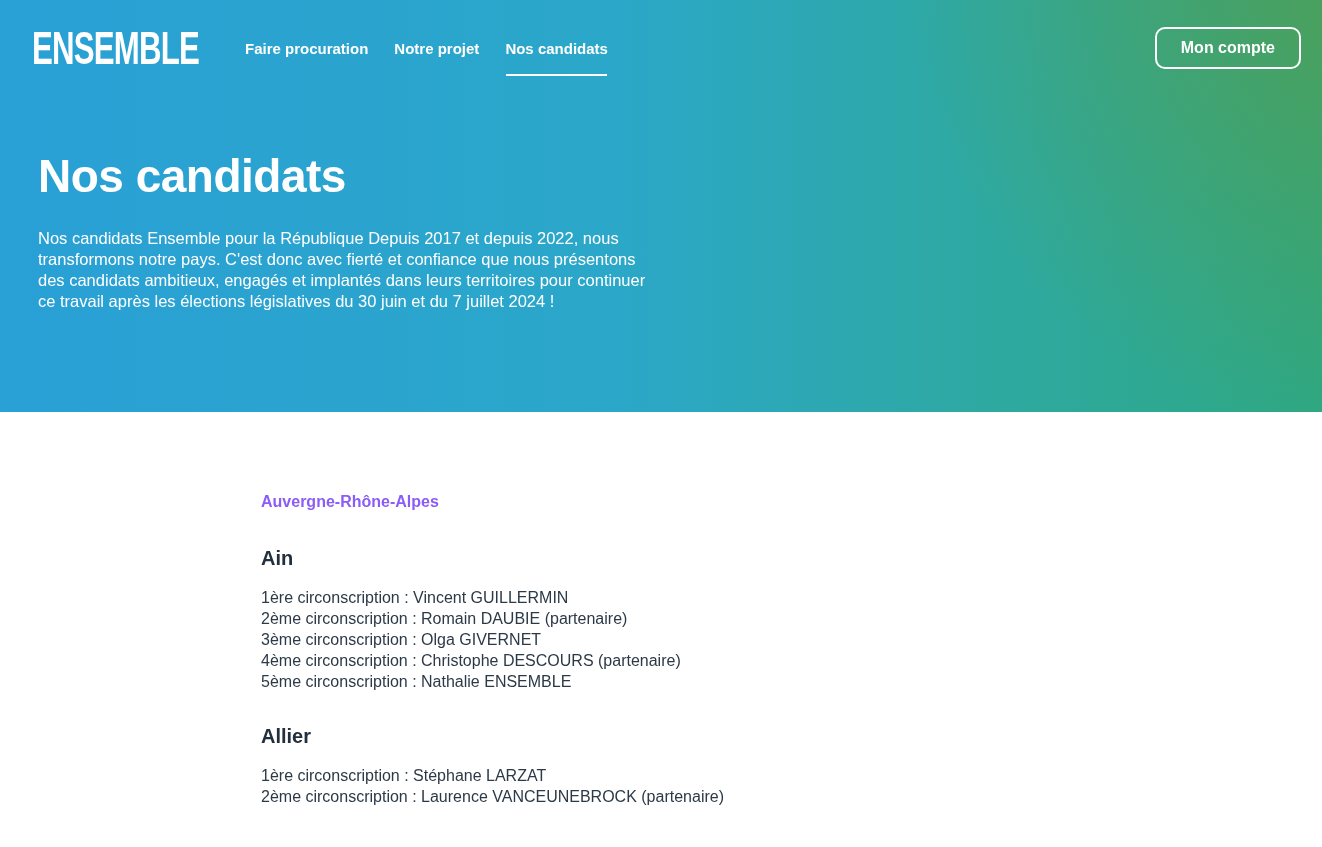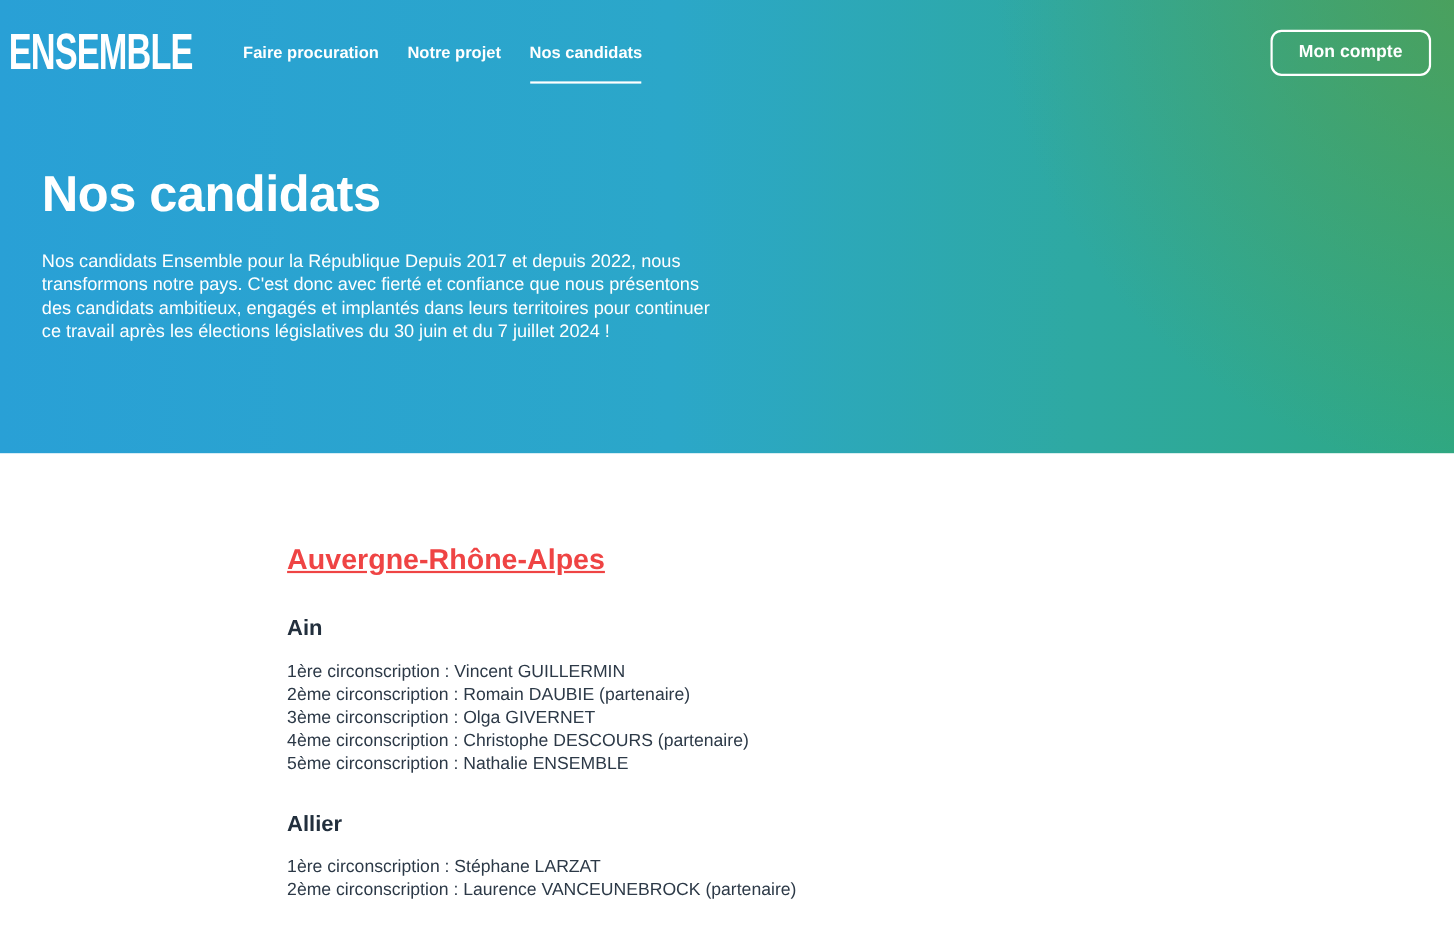--- a/index.html
+++ b/index.html
@@ -19,21 +19,21 @@
     background:
       radial-gradient(circle 760px at 104% -8%, rgba(98,154,62,0.62), rgba(98,154,62,0) 62%),
       linear-gradient(90deg, #29a0d6 0%, #2ba7c9 46%, #2ea9a2 74%, #2ea883 100%);
   }
 
   
   .site-header {
     display: flex;
     align-items: center;
     height: 96px;
-    padding: 0 21px 0 8px;
+    padding: 0 21px 0 32px;
   }
   .logo {
     width: 213px;
     font-size: 40px;
     font-weight: 900;
     letter-spacing: -1px;
     color: #ffffff;
     transform: scale(0.78, 1.16);
     transform-origin: left center;
     white-space: nowrap;
@@ -104,24 +104,23 @@
   }
 
   
   .content-wrap { background: #ffffff; }
   .container {
     width: 800px;
     margin: 0 auto;
     padding-top: 81px;
   }
   .region-heading {
-    font-size: 26px;
+    font-size: 16px;
     font-weight: 700;
-    color: #ef4444;
-    text-decoration: underline;
+    color: #8b5cf6;
   }
   .department { margin: 0; }
   .dept-heading {
     margin-top: 36px;
     font-size: 20px;
     font-weight: 700;
     color: #222f3d;
   }
   .dept-heading.second { margin-top: 33px; }
   .candidate-list { margin-top: 17px; }

